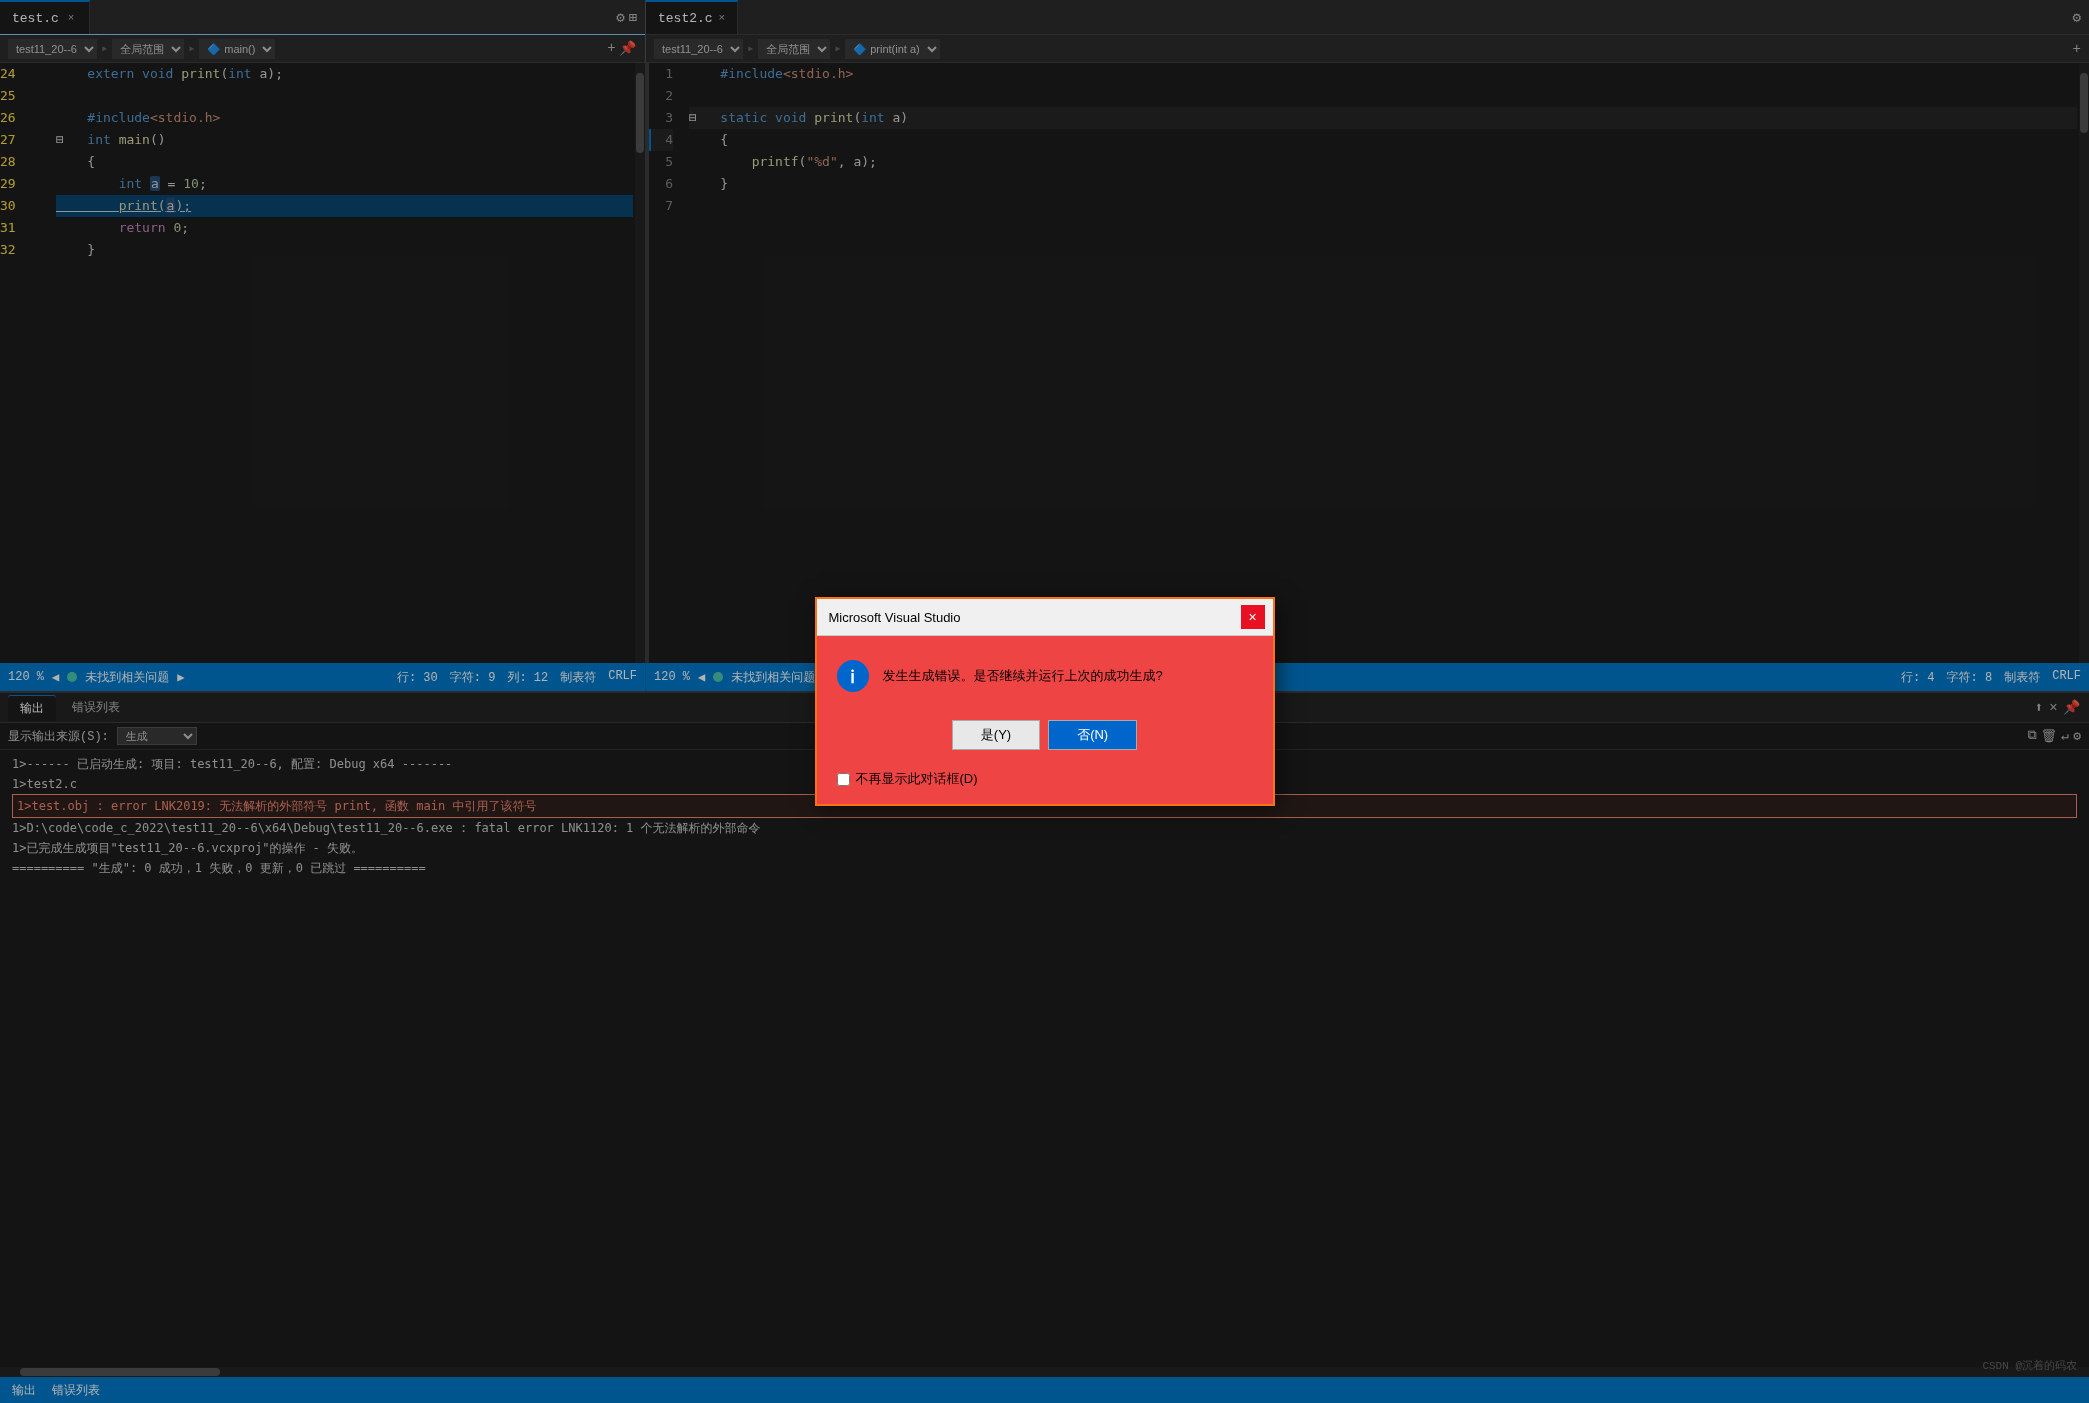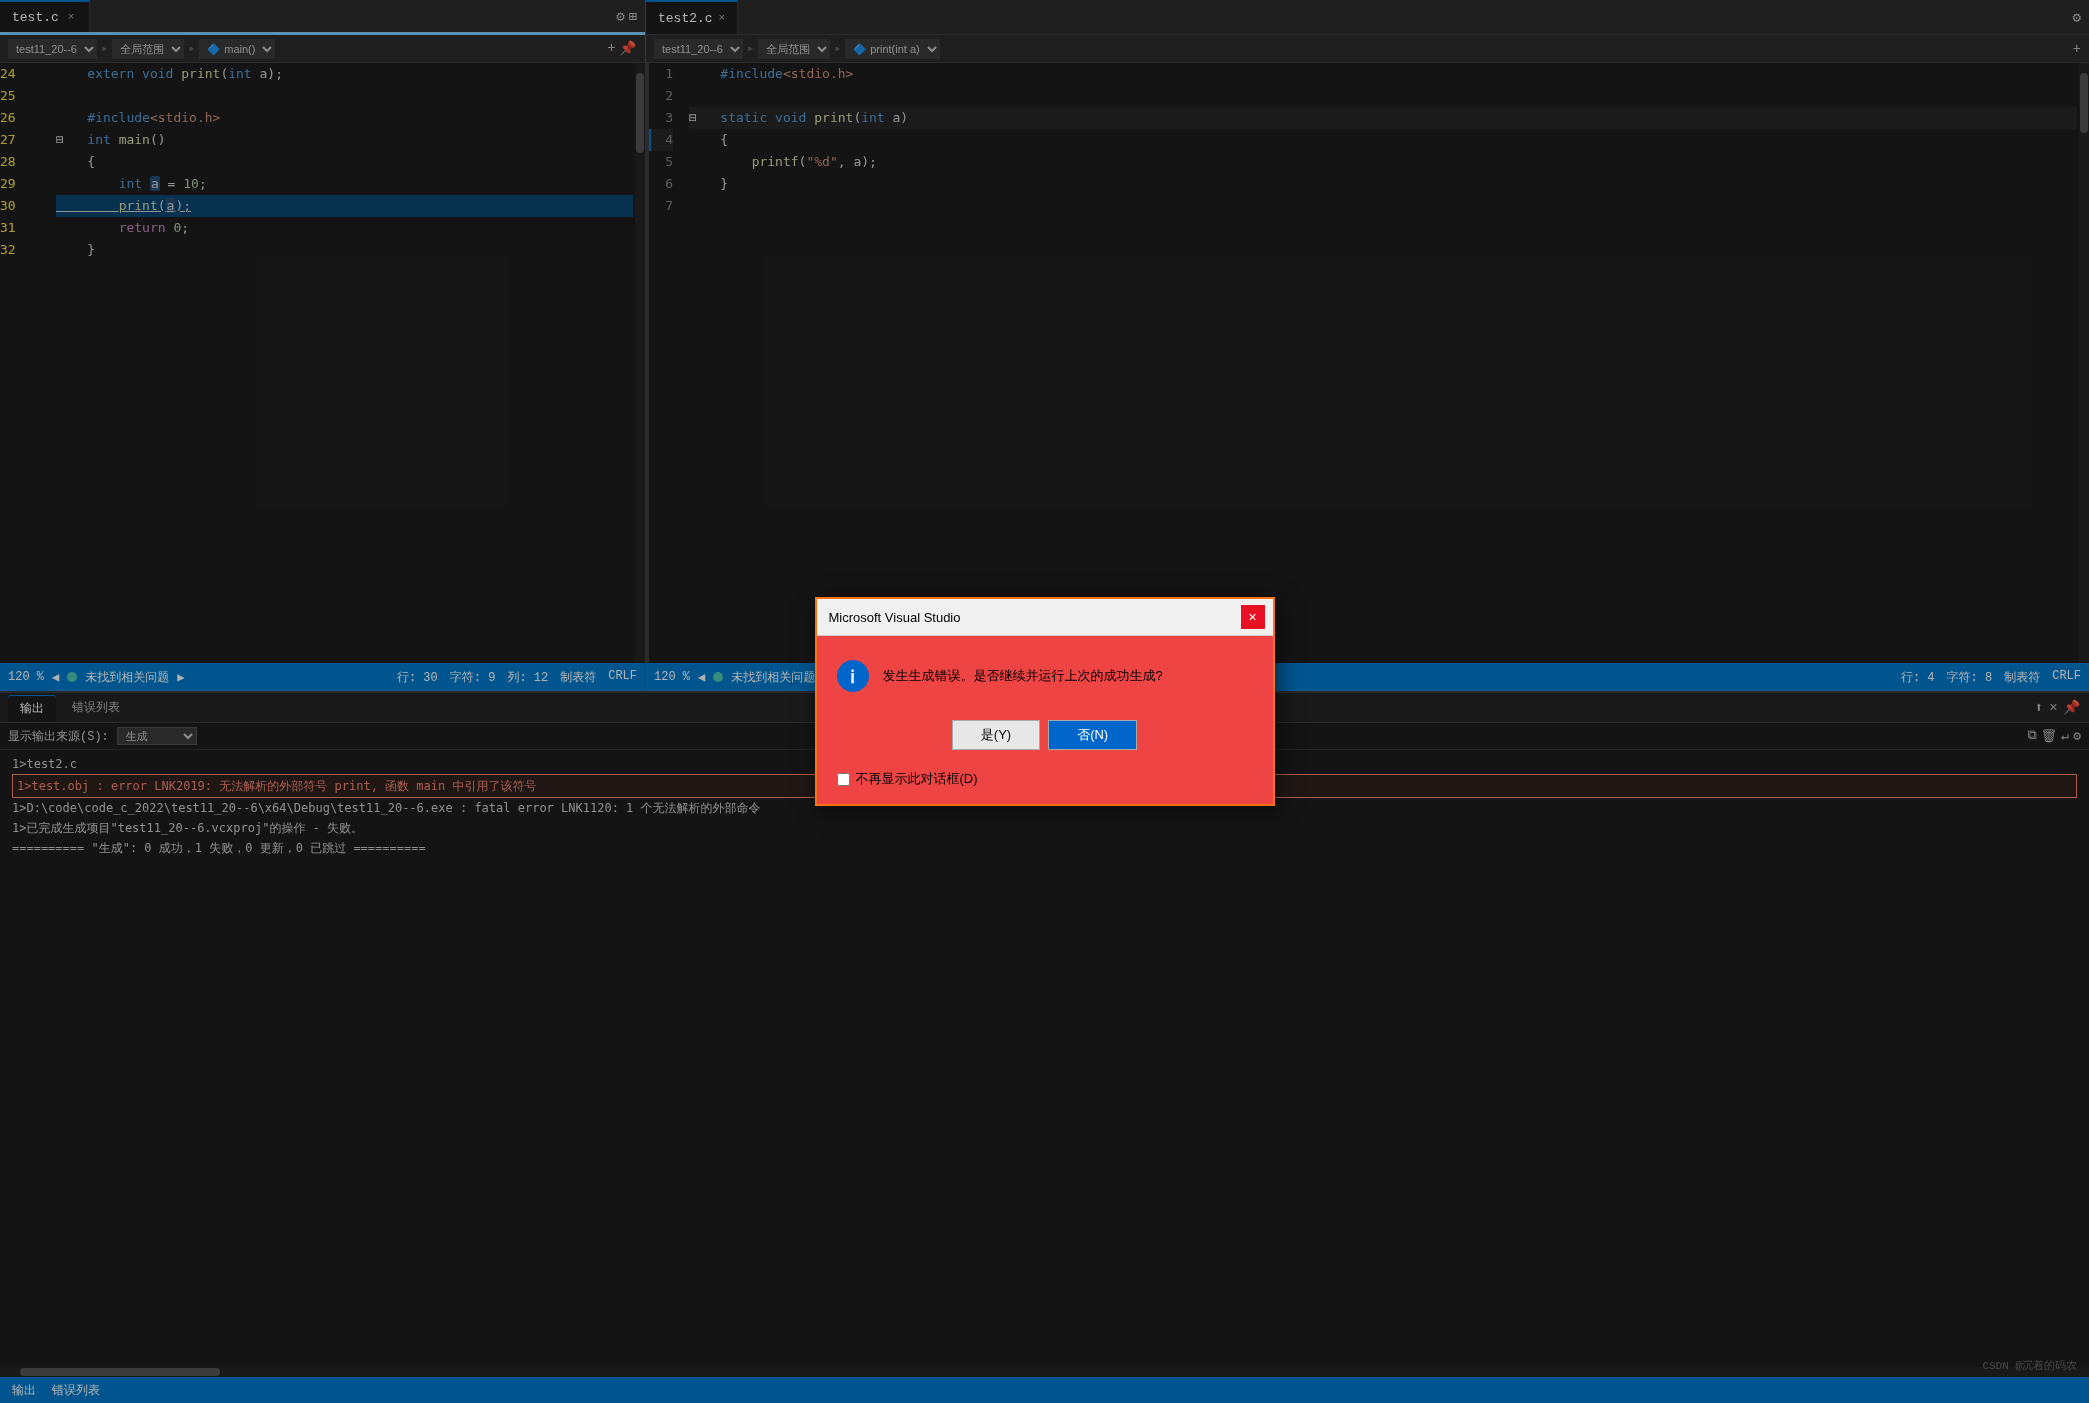--- a/index.html
+++ b/index.html
@@ -14,21 +14,21 @@
       position: relative;
     }
   </style>
 </head>
 <body>
 
 <div style="display:flex;flex-direction:column;height:100%;position:relative;">
 
   <div style="display:flex;flex-direction:row;flex:0 0 auto;">
 
-    <div style="width:645px;display:flex;align-items:center;background:#2d2d2d;height:35px;border-bottom:3px solid #7dd3fc;">
+    <div style="width:645px;display:flex;align-items:center;background:#2d2d2d;height:35px;border-bottom:1px solid #7dd3fc;">
       <div style="display:flex;align-items:center;padding:0 12px;height:100%;background:#1e1e1e;border-top:2px solid #007acc;border-right:1px solid #3e3e3e;color:#fff;font-size:13px;gap:6px;cursor:pointer;">
         <span>test.c</span>
         <span style="font-size:11px;color:#aaa;padding:1px 3px;border-radius:3px;">×</span>
       </div>
       <div style="margin-left:auto;display:flex;align-items:center;gap:4px;padding-right:8px;">
         <span style="color:#bbb;font-size:14px;cursor:pointer;">⚙</span>
         <span style="color:#bbb;font-size:14px;cursor:pointer;">⊞</span>
       </div>
     </div>
 
@@ -230,20 +230,21 @@
       </select>
       <div style="margin-left:auto;display:flex;gap:4px;">
         <span style="color:#bbb;font-size:13px;cursor:pointer;">⧉</span>
         <span style="color:#bbb;font-size:13px;cursor:pointer;">🗑</span>
         <span style="color:#bbb;font-size:13px;cursor:pointer;">↵</span>
         <span style="color:#bbb;font-size:13px;cursor:pointer;">⚙</span>
       </div>
     </div>
 
     <div style="flex:1;overflow-y:auto;padding:4px 12px;font-family:Consolas,monospace;font-size:12px;line-height:20px;color:#ccc;">
+      <div style="color:#ccc;">1&gt;------ 已启动生成: 项目: test11_20--6, 配置: Debug x64 -------</div>
       <div style="color:#ccc;">1&gt;test2.c</div>
       <div style="color:#f48771;background:rgba(255,80,50,0.08);border:1px solid #f48771;display:block;padding:1px 4px;">1&gt;test.obj : error LNK2019: 无法解析的外部符号 print, 函数 main 中引用了该符号</div>
       <div style="color:#ccc;">1&gt;D:\code\code_c_2022\test11_20--6\x64\Debug\test11_20--6.exe : fatal error LNK1120: 1 个无法解析的外部命令</div>
       <div style="color:#ccc;">1&gt;已完成生成项目"test11_20--6.vcxproj"的操作 - 失败。</div>
       <div style="color:#ccc;">========== "生成": 0 成功，1 失败，0 更新，0 已跳过 ==========</div>
     </div>
 
     <div style="height:10px;background:#252526;position:relative;">
       <div style="position:absolute;top:1px;left:20px;height:8px;width:200px;background:#555;border-radius:4px;"></div>
     </div>

